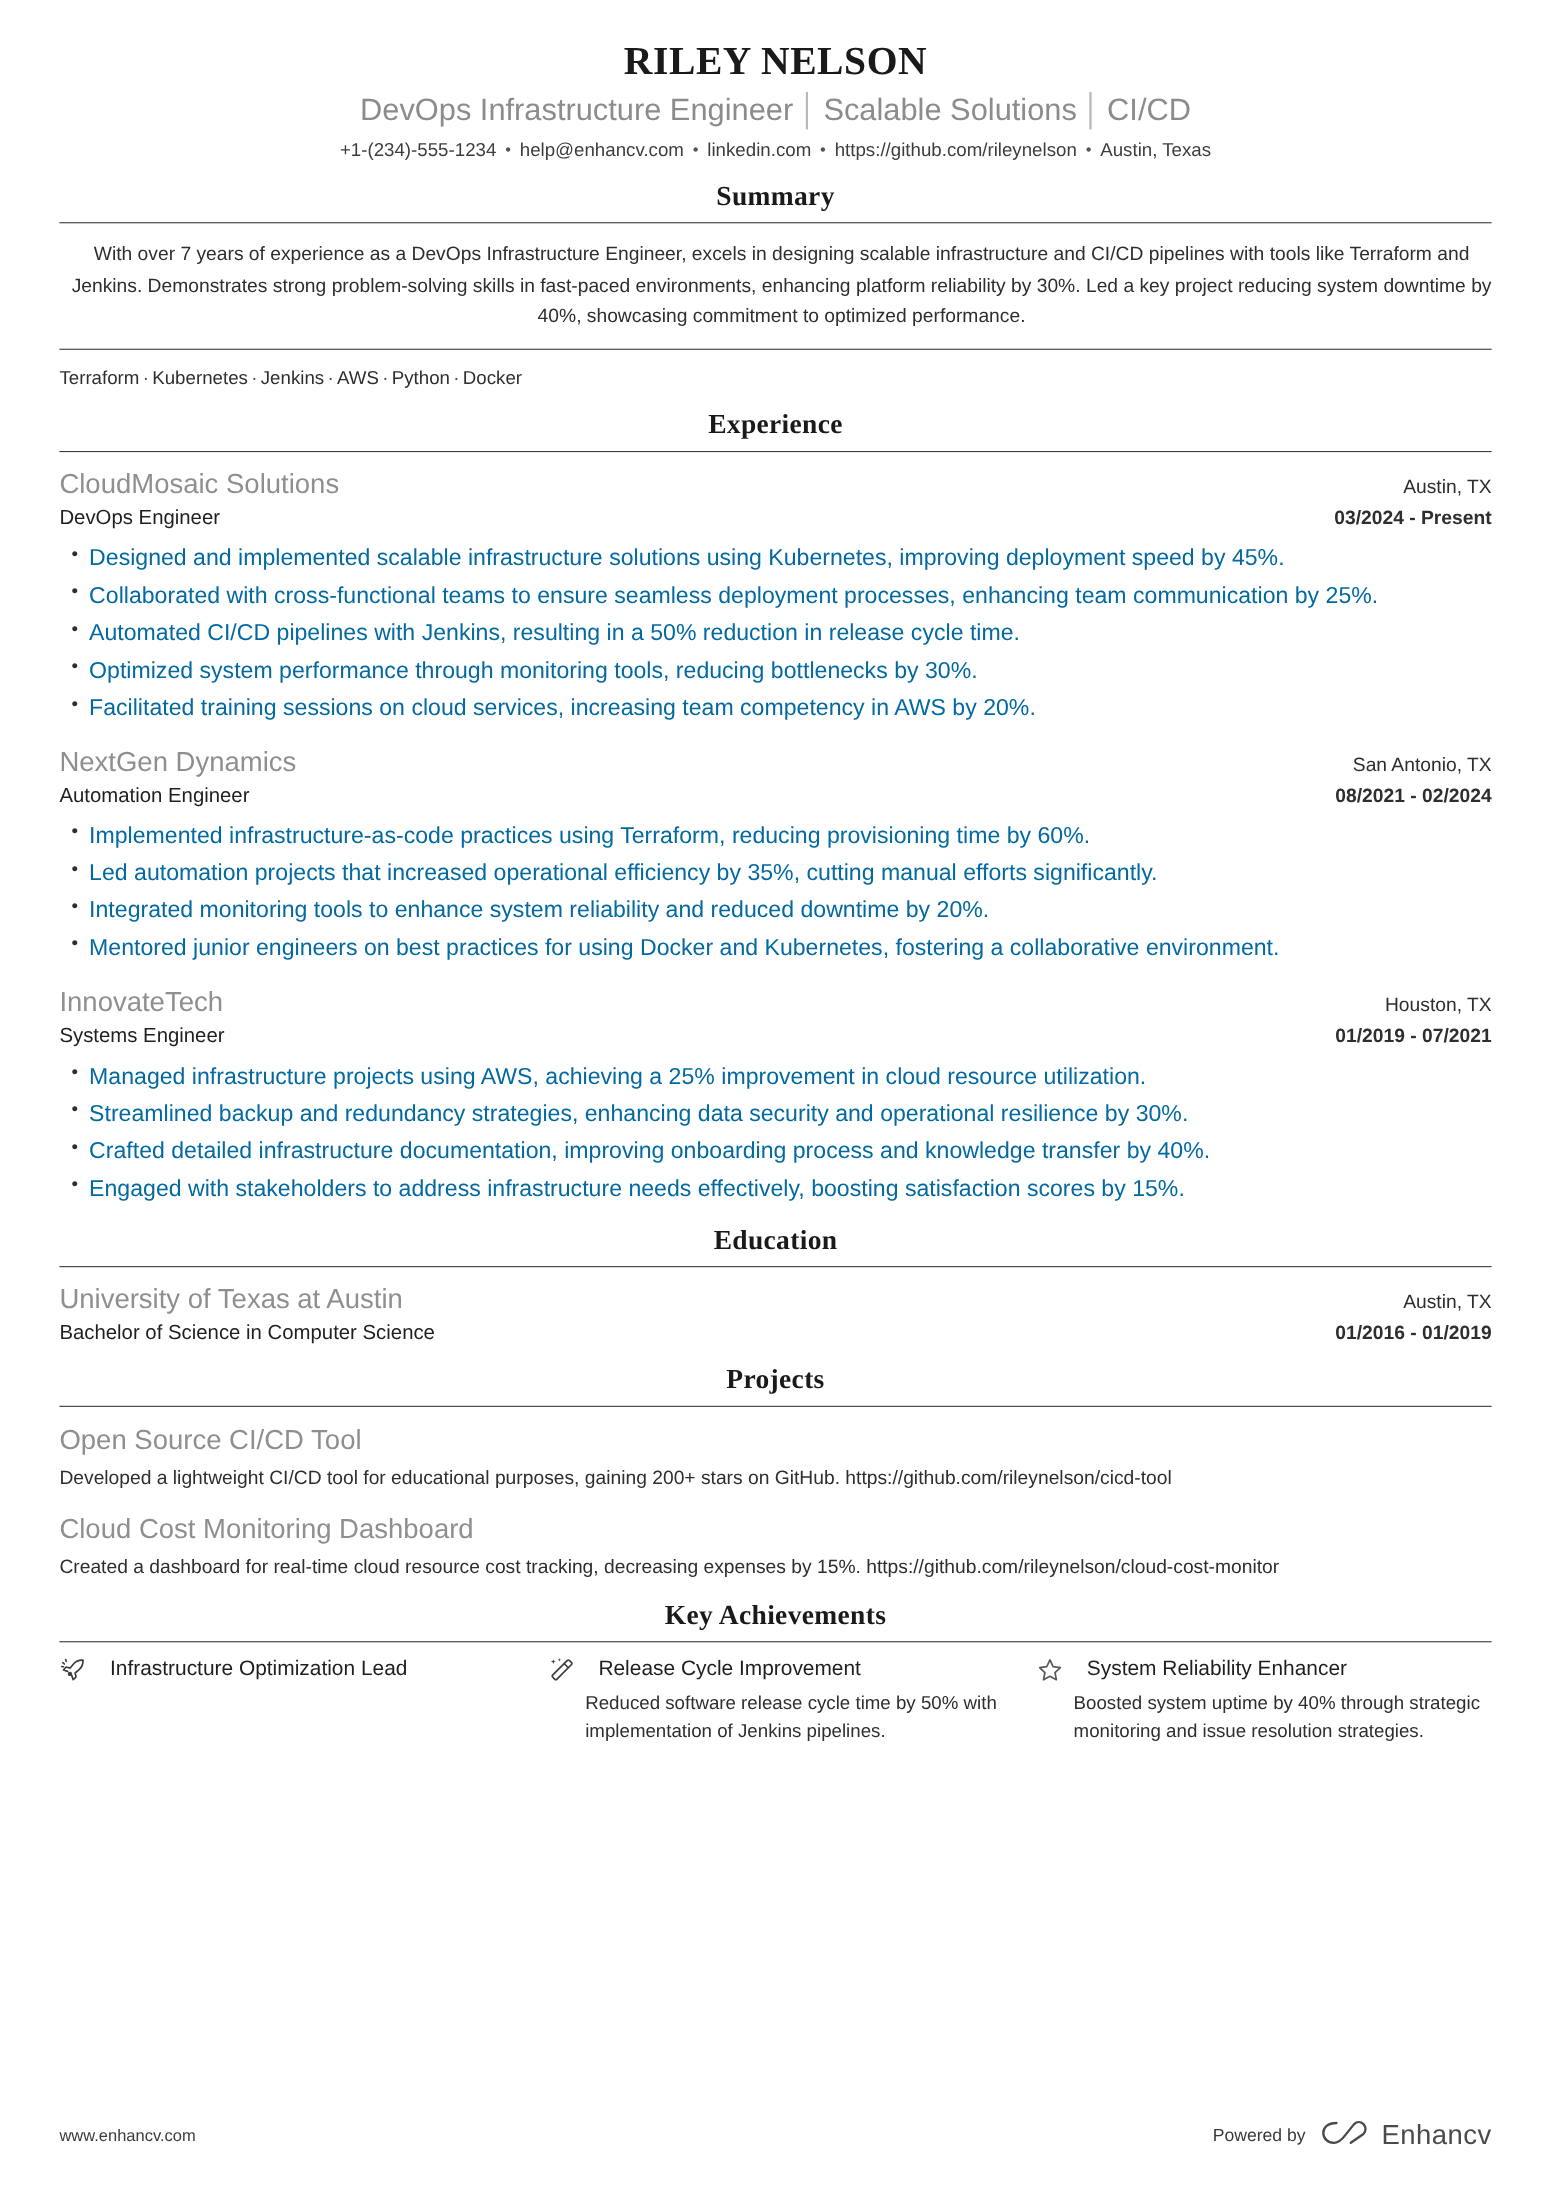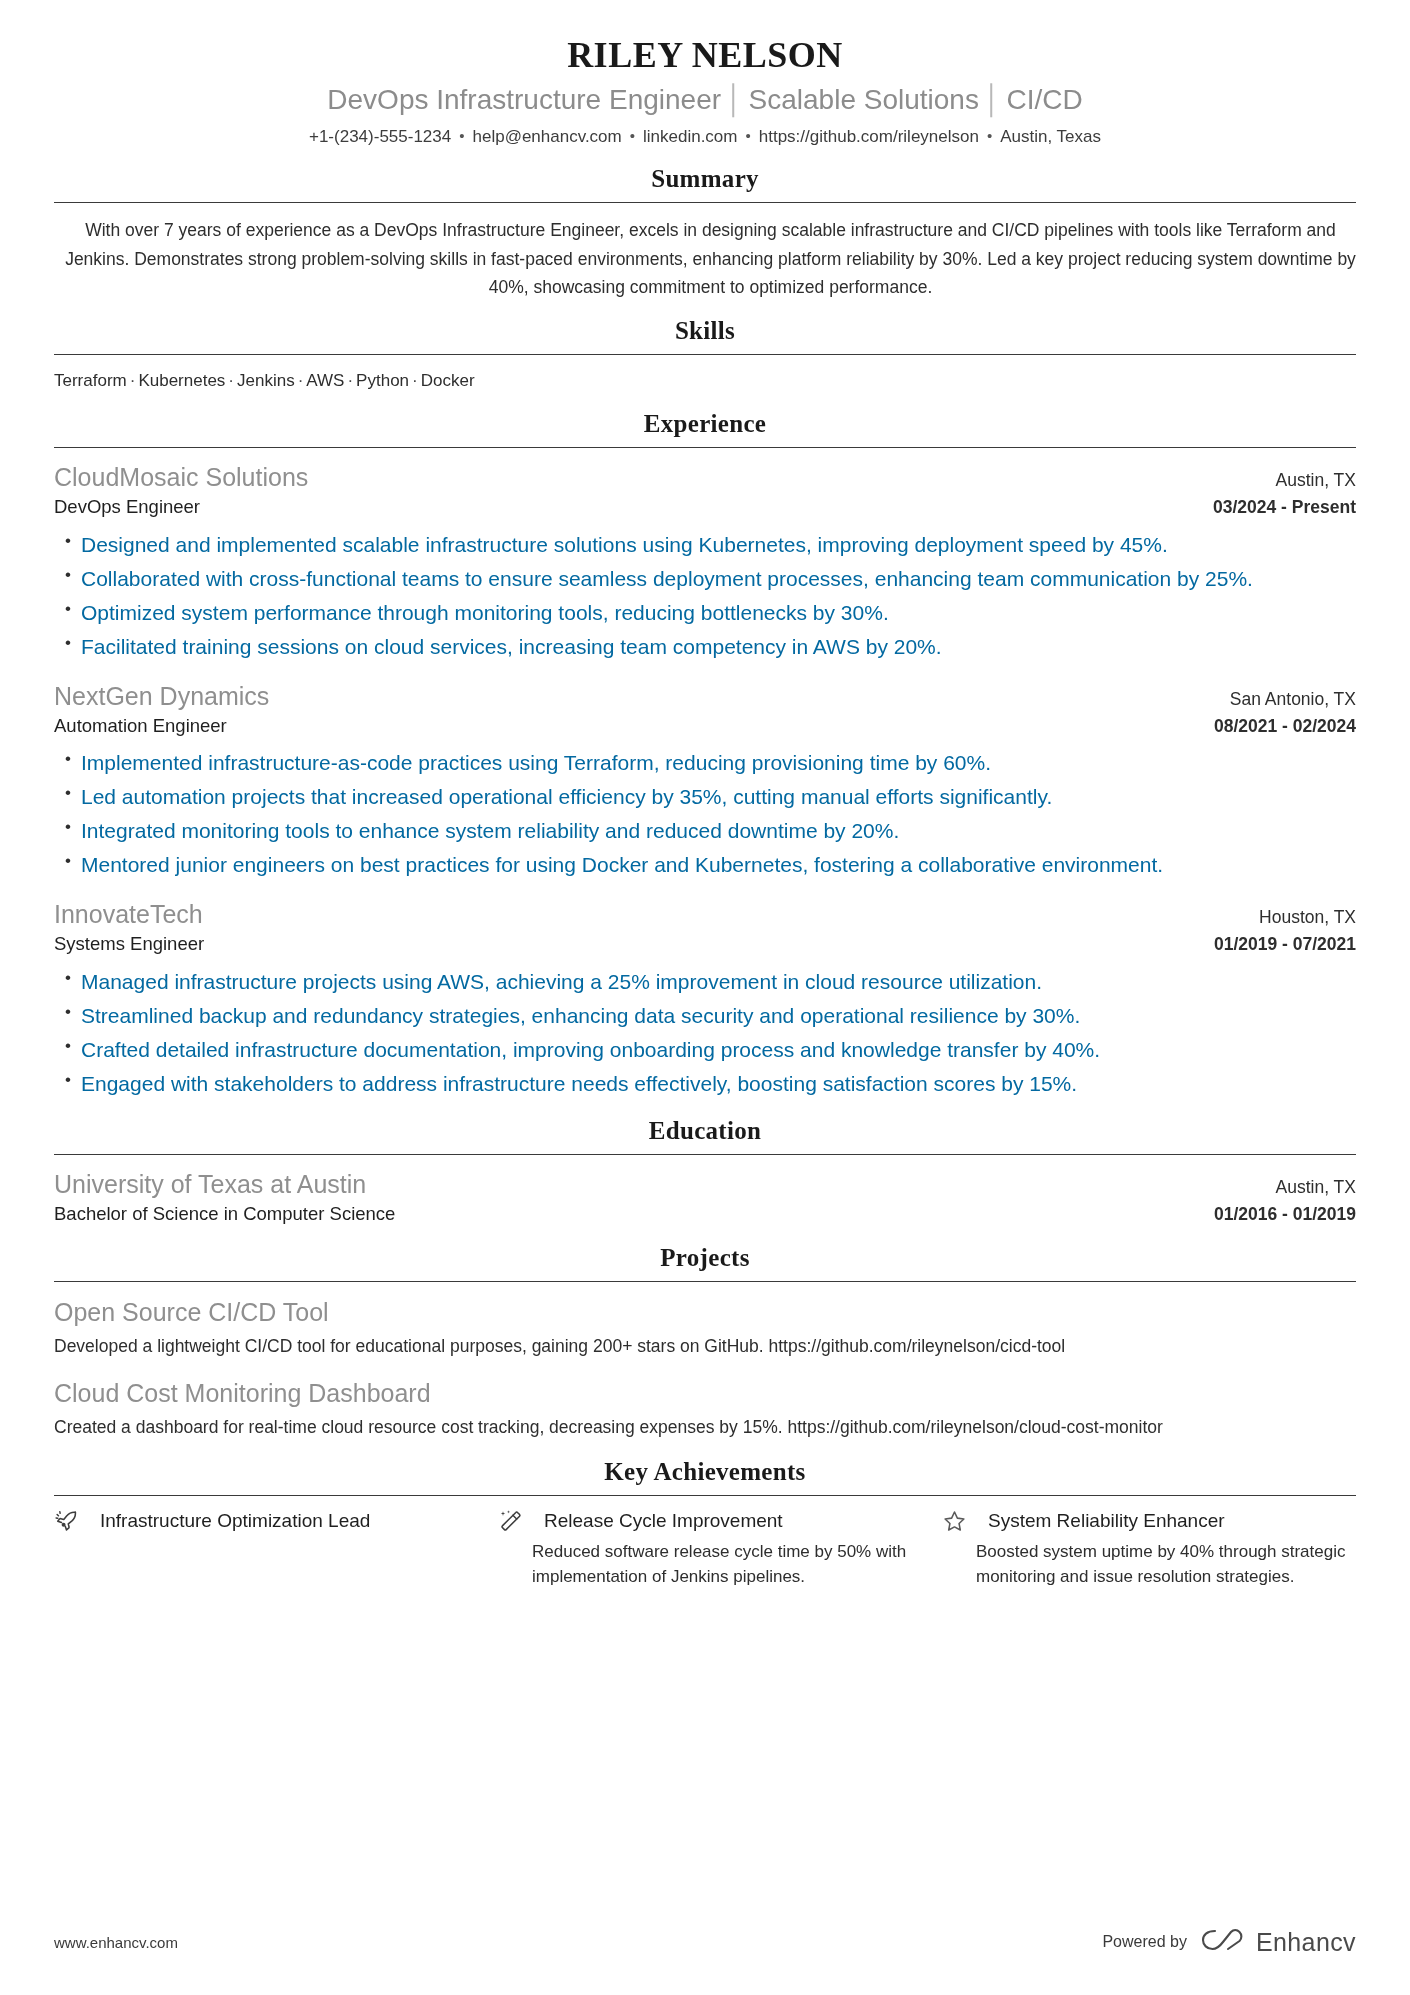--- a/index.html
+++ b/index.html
@@ -280,21 +280,20 @@
 
   <div class="section">
     <div class="sec-title">Summary</div>
     <div class="sec-rule"></div>
     <div class="sec-body">
       <div class="summary-text">With over 7 years of experience as a DevOps Infrastructure Engineer, excels in designing scalable infrastructure and CI/CD pipelines with tools like Terraform and Jenkins. Demonstrates strong problem-solving skills in fast-paced environments, enhancing platform reliability by 30%. Led a key project reducing system downtime by 40%, showcasing commitment to optimized performance.</div>
     </div>
   </div>
 
   <div class="section">
-    <div class="sec-title">Skills</div>
     <div class="sec-rule"></div>
     <div class="sec-body">
       <div class="skills-line" id="skills-list"><span>Terraform</span><span class="sdot">·</span><span>Kubernetes</span><span class="sdot">·</span><span>Jenkins</span><span class="sdot">·</span><span>AWS</span><span class="sdot">·</span><span>Python</span><span class="sdot">·</span><span>Docker</span></div>
     </div>
   </div>
 
   <div class="section">
     <div class="sec-title">Experience</div>
     <div class="sec-rule"></div>
     <div class="sec-body" id="experience-body">
@@ -303,20 +302,21 @@
             <div class="xp-company">CloudMosaic Solutions</div>
             <div class="xp-location">Austin, TX</div>
           </div>
           <div class="xp-row">
             <div class="xp-role">DevOps Engineer</div>
             <div class="xp-dates">03/2024 - Present</div>
           </div>
           <ul class="xp-bullets">
             <li>Designed and implemented scalable infrastructure solutions using Kubernetes, improving deployment speed by 45%.</li>
             <li>Collaborated with cross-functional teams to ensure seamless deployment processes, enhancing team communication by 25%.</li>
+            <li>Automated CI/CD pipelines with Jenkins, resulting in a 50% reduction in release cycle time.</li>
             <li>Optimized system performance through monitoring tools, reducing bottlenecks by 30%.</li>
             <li>Facilitated training sessions on cloud services, increasing team competency in AWS by 20%.</li>
           </ul>
         </div>
         <div class="xp-entry">
           <div class="xp-row">
             <div class="xp-company">NextGen Dynamics</div>
             <div class="xp-location">San Antonio, TX</div>
           </div>
           <div class="xp-row">

